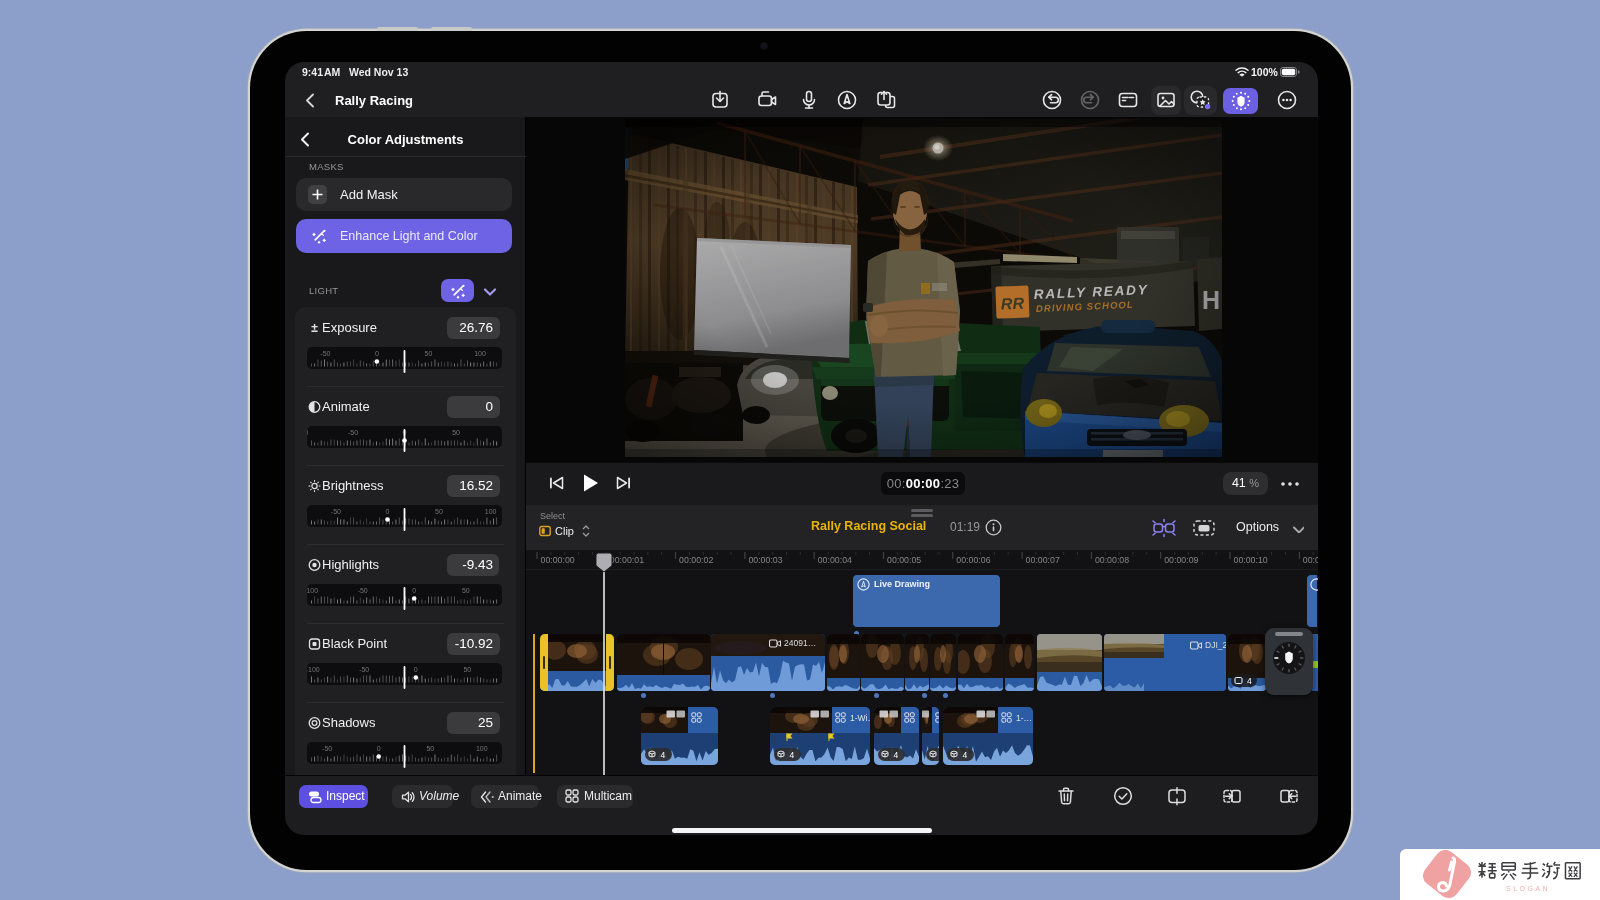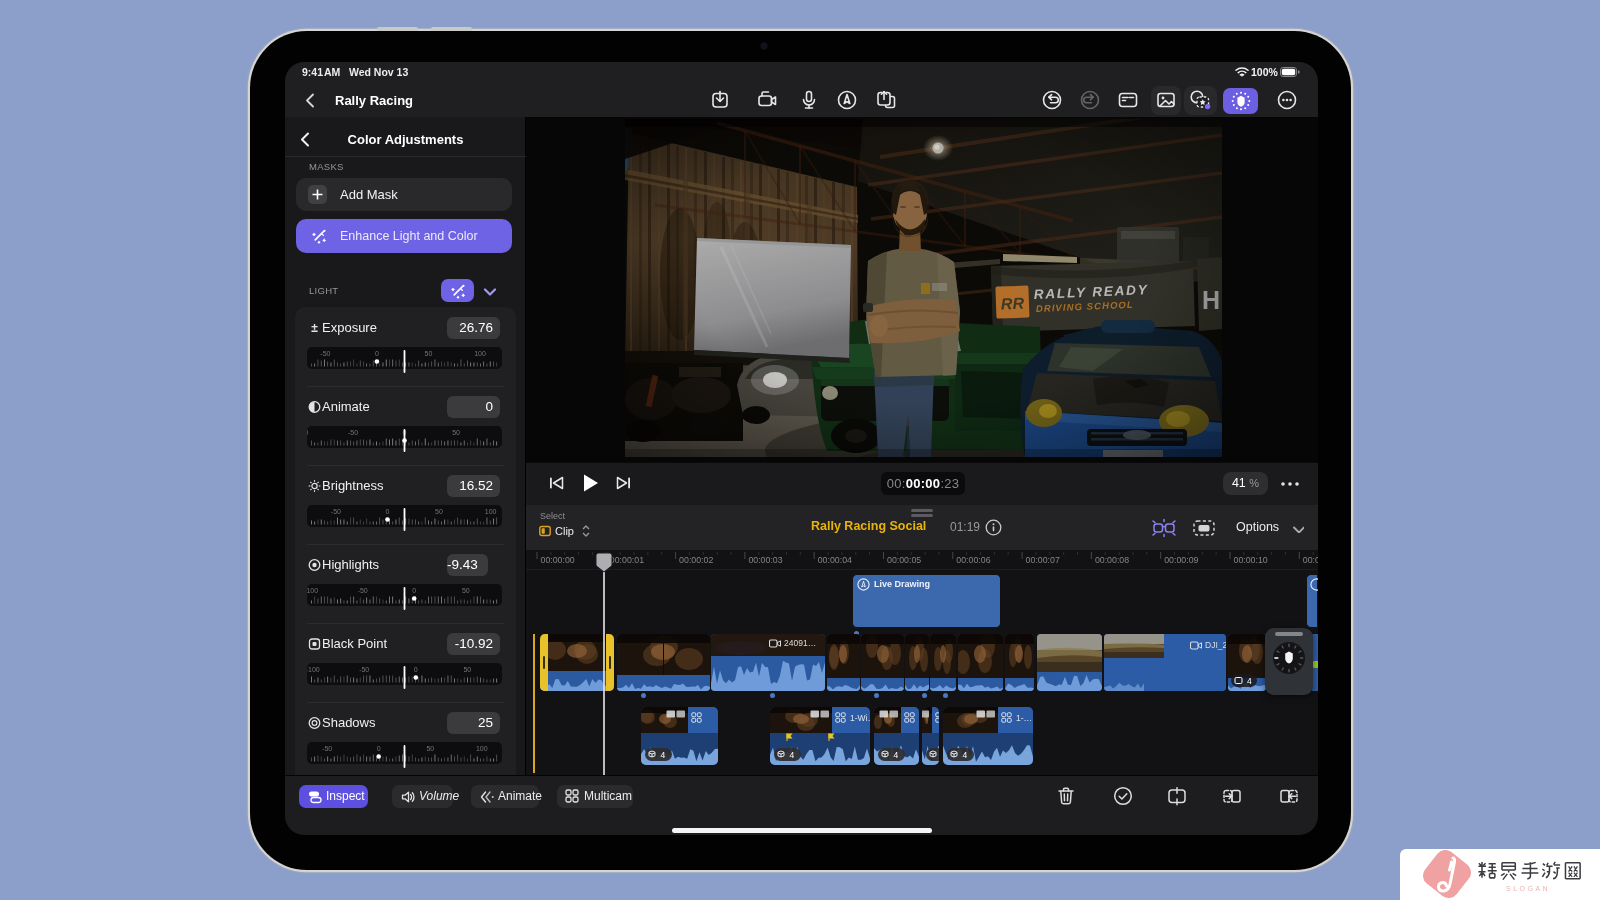--- a/index.html
+++ b/index.html
@@ -449,21 +449,21 @@
             </svg>
           </div>
           <div class="abs" style="left:22px;top:427px;width:197px;height:1px;background:#2c2c2e;"></div>
           <div class="abs" style="left:23px;top:441px;width:13px;height:14px;">
             <svg width="13" height="14" viewBox="0 0 13 14" xmlns="http://www.w3.org/2000/svg">
               <circle cx="6.5" cy="7" r="5.3" fill="none" stroke="#e2e2e6" stroke-width="1.3"></circle>
               <circle cx="6.5" cy="7" r="2.2" fill="#e2e2e6"></circle>
             </svg>
           </div>
           <div class="abs" style="left:37px;top:439px;width:100px;height:18px;font-size:13px;color:#f0f0f2;line-height:18px;">Highlights</div>
-          <div class="abs" style="left:162px;top:437px;width:41px;height:22px;background:#3b3b3d;border-radius:6px;text-align:right;font-size:13.5px;color:#fff;line-height:22px;padding-right:12px;box-sizing:border-box;">-9.43</div>
+          <div class="abs" style="left:162px;top:437px;width:52px;height:22px;background:#3b3b3d;border-radius:6px;text-align:right;font-size:13.5px;color:#fff;line-height:22px;padding-right:6px;box-sizing:border-box;">-9.43</div>
           <div class="abs" style="left:22px;top:467px;width:195px;height:22px;background:#0d0d0f;border-radius:5px;"></div>
           <div class="abs" style="left:22px;top:467px;width:195px;height:26px;">
             <svg width="195" height="26" viewBox="0 0 195 26" style="position:absolute;left:0;top:0;overflow:visible" xmlns="http://www.w3.org/2000/svg">
               <clipPath id="rc4">
                 <rect x="0" y="0" width="195" height="22" rx="5"></rect>
               </clipPath>
               <g clip-path="url(#rc4)">
                 <rect x="4.0" y="16.5" width="0.9" height="3" fill="#c6c6ca" opacity="0.65"></rect>
                 <rect x="7.2" y="12.5" width="0.9" height="7" fill="#c6c6ca" opacity="0.3"></rect>
                 <rect x="10.5" y="14.5" width="0.9" height="5" fill="#c6c6ca" opacity="0.42"></rect>

